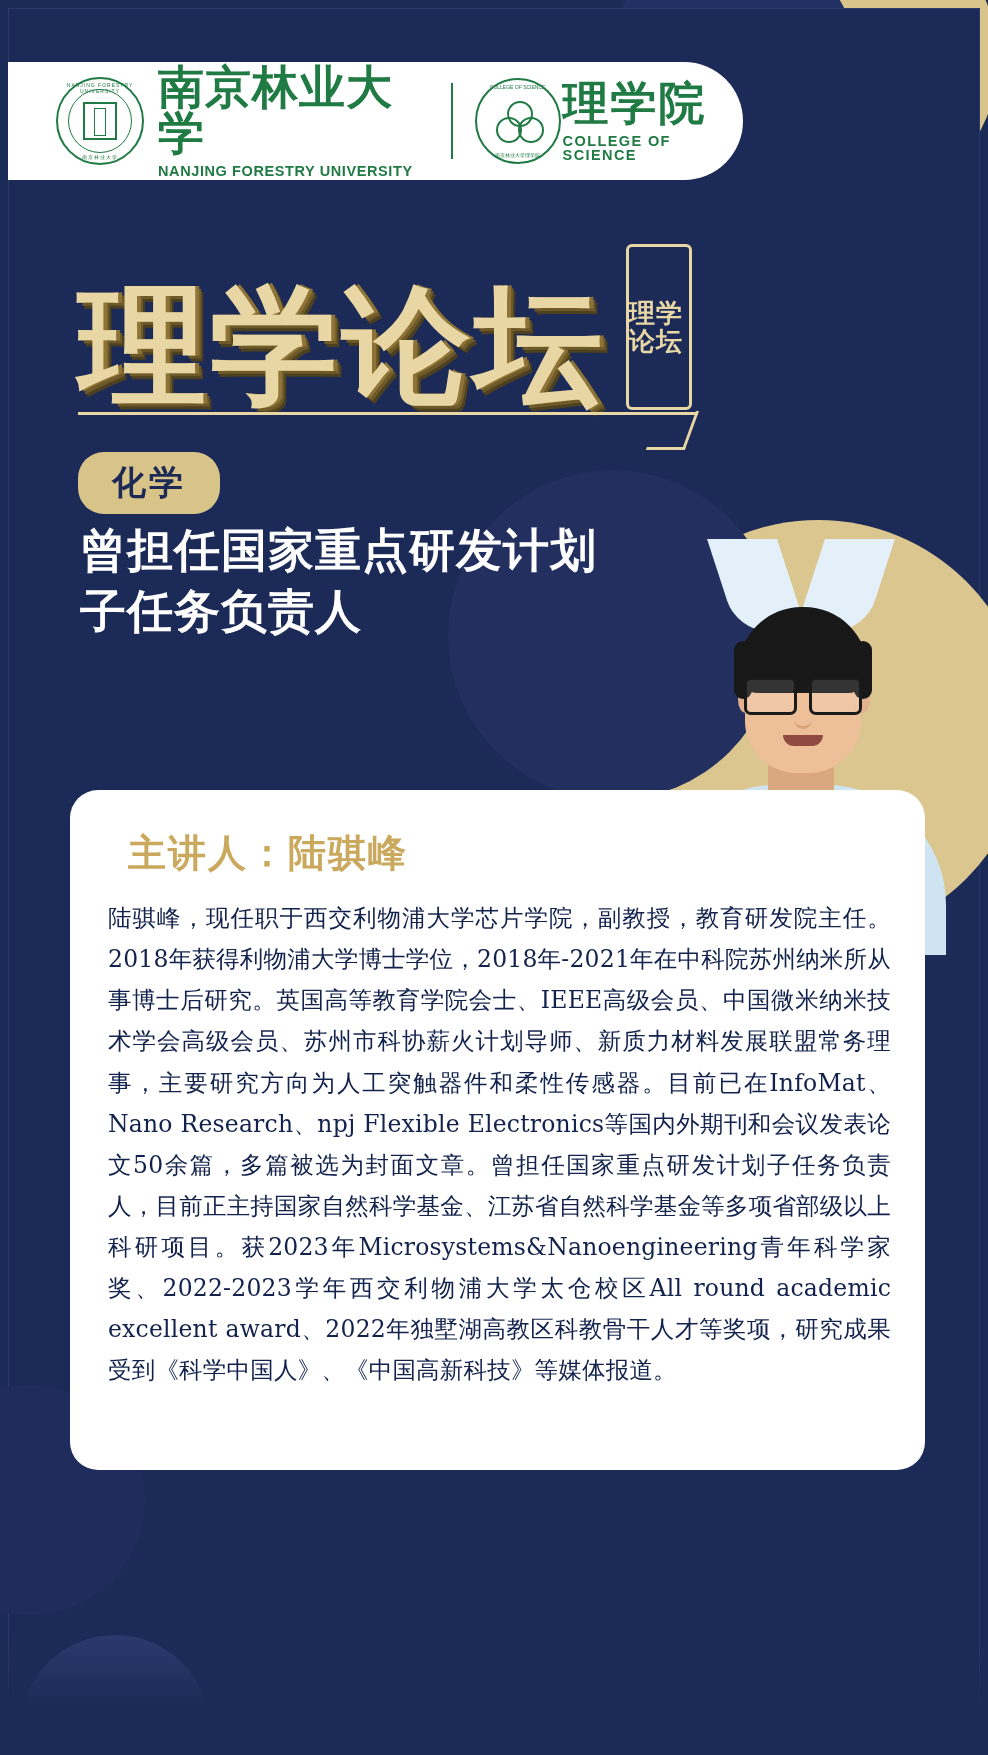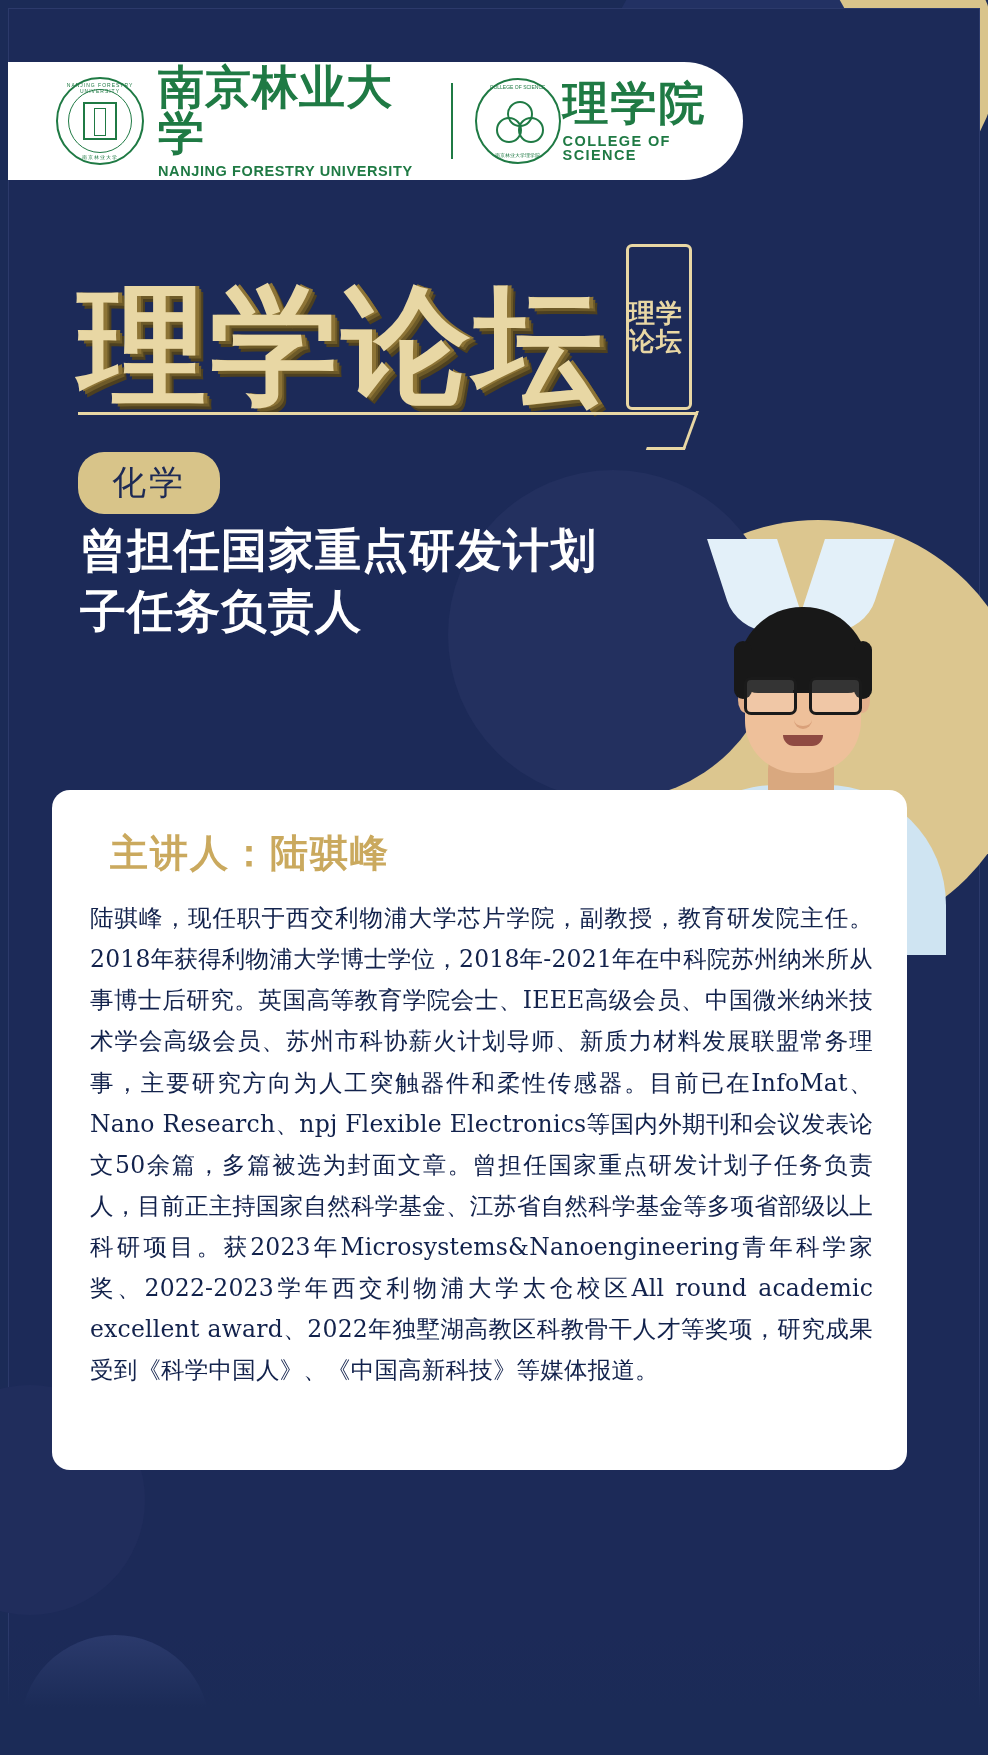--- a/index.html
+++ b/index.html
@@ -275,21 +275,21 @@
   }
 
   
   .subject-tag {
     position: absolute;
     left: 78px;
     top: 452px;
     background: #d8c489;
     color: #1d2a55;
     font-family: "DejaVu Serif", "Liberation Serif", serif;
-    font-weight: normal;
+    font-weight: bold;
     font-size: 34px;
     padding: 8px 34px;
     border-radius: 26px;
     letter-spacing: 3px;
   }
 
   
   .topic {
     position: absolute;
     left: 80px;
@@ -434,26 +434,26 @@
     position: absolute;
     left: 144px; top: 175px;
     width: 18px; height: 16px;
     border-bottom: 3px solid #d9a07a;
     border-radius: 0 0 10px 10px;
   }
 
   
   .speaker-card {
     position: absolute;
-    left: 52px;
+    left: 70px;
     top: 790px;
     width: 855px;
     height: 680px;
     background: #ffffff;
-    border-radius: 18px;
+    border-radius: 28px;
   }
   .speaker-name {
     position: absolute;
     left: 58px;
     top: 38px;
     color: #caa95e;
     font-family: "DejaVu Serif", "Liberation Serif", serif;
     font-weight: bold;
     font-size: 38px;
     letter-spacing: 2px;

